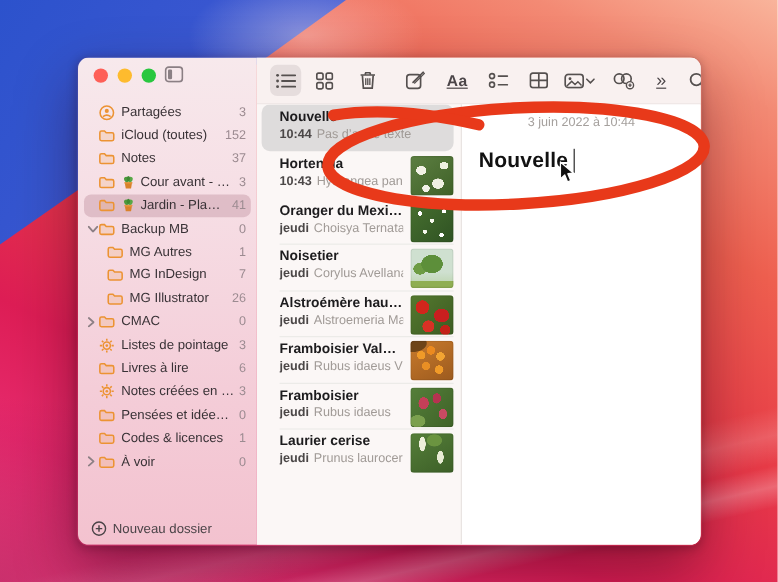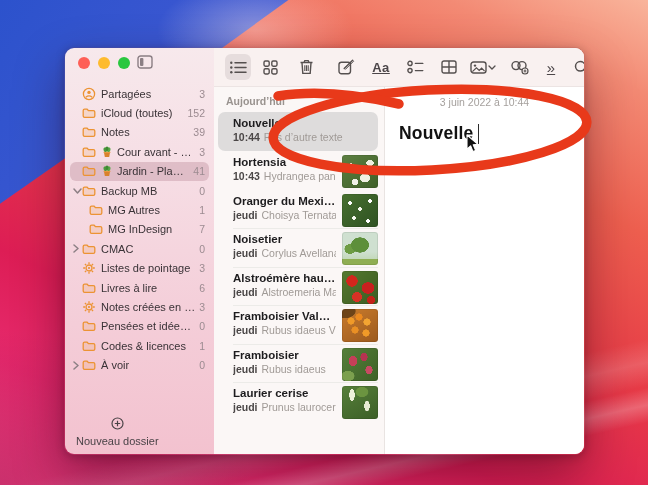--- a/index.html
+++ b/index.html
@@ -35,21 +35,21 @@
   .s-row{display:flex;align-items:center;height:19.4px;padding:0 9px 0 8px;font-size:11px;color:#393236;}
   .s-row .chev{width:9px;flex:none;display:flex;align-items:center;color:#8d8085;}
   .s-row .ico{width:15px;flex:none;display:flex;align-items:center;margin-right:4px;}
   .s-row .plant{width:13px;flex:none;margin-right:3px;}
   .s-row .lbl{flex:1;white-space:nowrap;overflow:hidden;text-overflow:ellipsis;}
   .s-row .cnt{flex:none;font-size:10.5px;color:#9c8b91;margin-left:4px;}
   .s-row.sel{background:rgba(160,95,115,.26);border-radius:6px;margin:0 5px;padding:0 4px 0 3px;}
   .s-row.lv2{padding-left:24px;}
   .s-section{font-size:10.5px;font-weight:700;color:#ad9aa1;padding:7px 9px 3px 17px;}
   .s-footer{position:absolute;left:11px;bottom:7px;display:flex;align-items:center;gap:5px;
-    font-size:11px;color:#4a4347;flex-direction:column;}
+    font-size:11px;color:#4a4347;}
 
   
   .content{flex:1;display:flex;flex-direction:column;min-width:0;background:#fbf7f6;}
   .toolbar{height:38px;flex:none;display:flex;align-items:center;background:#f9f1f0;
     border-bottom:1px solid rgba(0,0,0,.05);padding:0 10px 0 5px;color:#55504f;}
   .tb{display:flex;align-items:center;justify-content:center;height:26px;min-width:26px;border-radius:6px;margin-left:6px;text-decoration:underline;}
   .tb.sel-btn{background:#e6dddd;}
   .tb-sep{width:1px;height:20px;background:#ddd2d1;margin-left:8px;}
   .tb-aa{font-size:13px;font-weight:700;color:#4c4649;letter-spacing:.5px;}
   .tb-more{font-size:15px;color:#4c4649;}
@@ -207,21 +207,21 @@
         <span class="cnt">152</span>
       </div>
       <div class="s-row">
         <span class="chev"></span>
         <span class="ico">
             <svg width="14" height="12">
               <use href="#i-folder"></use>
             </svg>
           </span>
         <span class="lbl">Notes</span>
-        <span class="cnt">39</span>
+        <span class="cnt">37</span>
       </div>
       <div class="s-row">
         <span class="chev"></span>
         <span class="ico">
             <svg width="14" height="12">
               <use href="#i-folder"></use>
             </svg>
           </span>
         <span class="plant">
             <svg width="12" height="12">
@@ -270,20 +270,29 @@
         <span class="cnt">1</span>
       </div>
       <div class="s-row lv2">
         <span class="ico">
             <svg width="14" height="12">
               <use href="#i-folder"></use>
             </svg>
           </span>
         <span class="lbl">MG InDesign</span>
         <span class="cnt">7</span>
+      </div>
+      <div class="s-row lv2">
+        <span class="ico">
+            <svg width="14" height="12">
+              <use href="#i-folder"></use>
+            </svg>
+          </span>
+        <span class="lbl">MG Illustrator</span>
+        <span class="cnt">26</span>
       </div>
       <div class="s-row">
         <span class="chev">
             <svg width="6" height="9">
               <use href="#i-chev-r"></use>
             </svg>
           </span>
         <span class="ico">
             <svg width="14" height="12">
               <use href="#i-folder"></use>
@@ -467,21 +476,20 @@
               <circle cx="6.3" cy="6.3" r="4.8"></circle>
               <path d="M10 10 13.8 13.8"></path>
             </g>
           </svg>
       </div>
     </div>
 
     <div class="panes">
 
       <div class="list-col">
-        <div class="l-header">Aujourd’hui</div>
 
         <div class="n-row sel">
           <div class="n-text">
             <div class="n-title">Nouvelle</div>
             <div class="n-meta"><span class="n-time">10:44</span><span class="n-snip">Pas d’autre texte</span></div>
           </div>
         </div>
 
         <div class="n-row">
           <div class="n-text">

